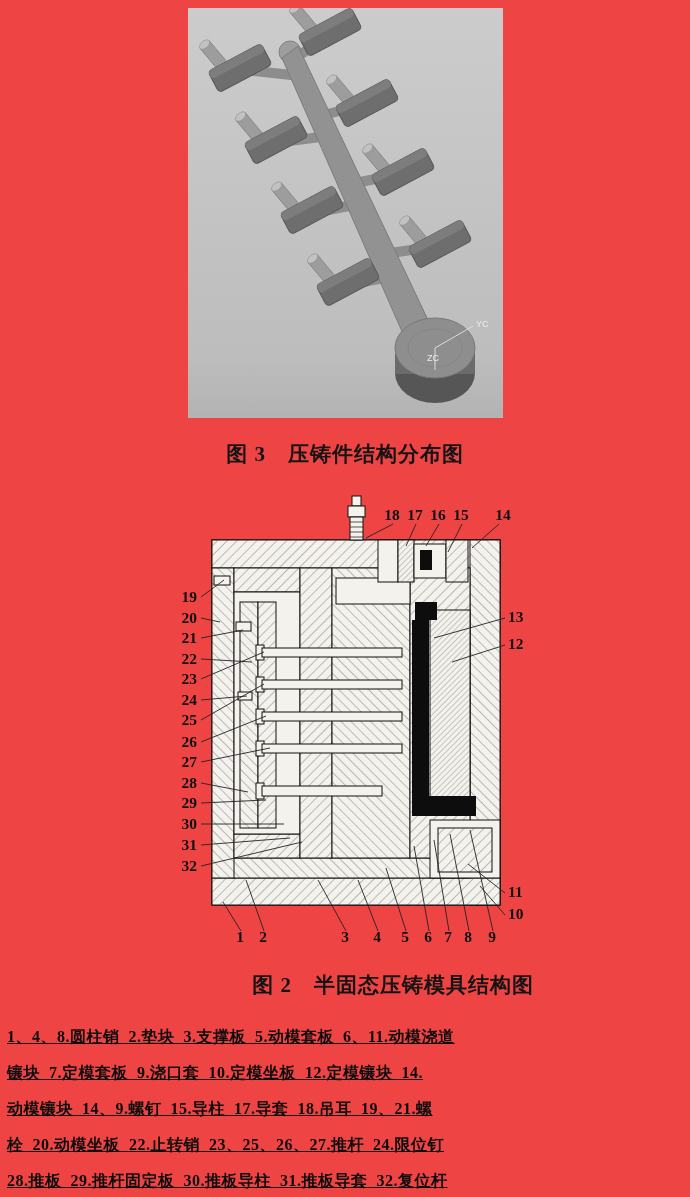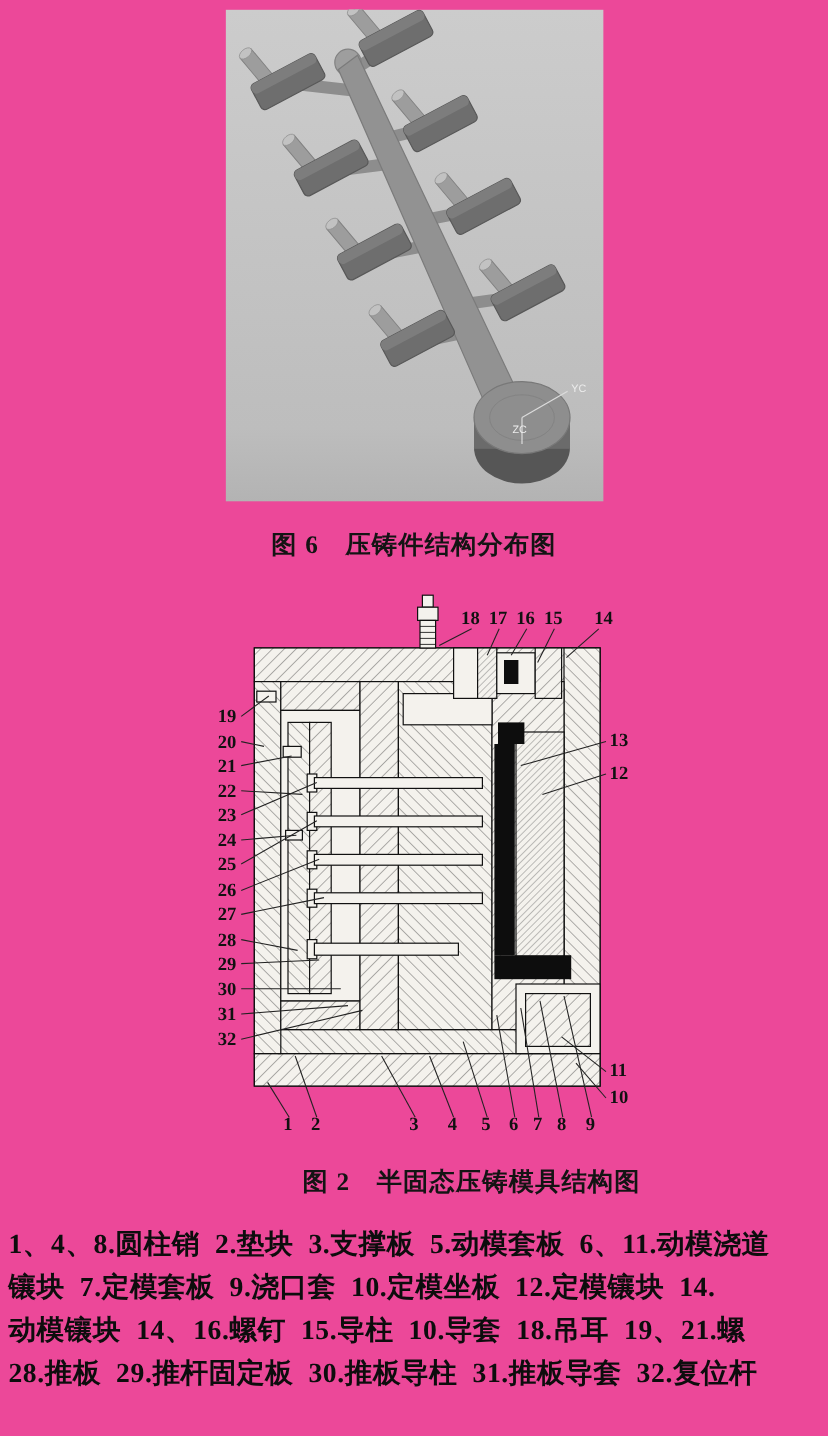--- a/index.html
+++ b/index.html
@@ -1,32 +1,32 @@
 <!DOCTYPE html>
 <html><head>
 <meta charset="utf-8">
 <style>
   html,body { margin:0; padding:0; background:#ffffff; }
   .page {
     position:relative; width:690px; height:1197px; margin:0;
-    background:#ec4899; overflow:hidden;
+    background:#ef4444; overflow:hidden;
     font-family:"Liberation Serif", serif; color:#111;
   }
   .fig1-wrap { position:absolute; left:188px; top:8px; width:315px; height:410px; }
   .fig-caption {
     position:absolute; left:0; width:690px; text-align:center;
     font-size:21px; font-weight:700; color:#141414; letter-spacing:1px;
   }
   .fig1-caption { top:440px; }
   .fig2-caption { top:971px;padding-left:48px; }
   .fig2-wrap { position:absolute; left:0; top:490px; width:690px; height:470px;font-weight:bold; }
   .legend { position:absolute; left:7px; top:1019px; width:678px; }
   .legend-line {
-    font-size:23px; font-weight:700; line-height:36px; color:#0d0d0d;
-    white-space:pre; letter-spacing:0.5px;
+    font-size:16px; font-weight:700; line-height:36px; color:#0d0d0d;
+    white-space:pre; letter-spacing:0.5px;text-decoration:underline;
   }
   svg text.callout { font-family:"Liberation Serif", serif; font-size:15.5px; fill:#111; }
   svg text.axis3d { font-family:"Liberation Sans", sans-serif; font-size:9px; fill:#ececec; }
 </style>
 </head>
 <body>
 
 <div class="page">
 
   <div class="fig1-wrap">
@@ -131,21 +131,21 @@
         <ellipse cx="247" cy="340" rx="40" ry="30" fill="#8e8e8e" stroke="#787878" stroke-width="1"></ellipse>
         <ellipse cx="247" cy="340" rx="27" ry="19" fill="none" stroke="#818181" stroke-width="0.7"></ellipse>
         <line x1="247" y1="340" x2="285" y2="318" stroke="#dcdcdc" stroke-width="1"></line>
         <line x1="247" y1="340" x2="247" y2="362" stroke="#dcdcdc" stroke-width="1"></line>
         <text class="axis3d" x="288" y="319">YC</text>
         <text class="axis3d" x="239" y="353">ZC</text>
       </g>
     </svg>
   </div>
 
-  <div class="fig-caption fig1-caption">图 6　压铸件结构分布图</div>
+  <div class="fig-caption fig1-caption">图 3　压铸件结构分布图</div>
 
   <div class="fig2-wrap">
     <svg viewBox="0 0 690 470" width="690" height="470">
       <defs>
         <pattern id="hA" width="7" height="7" patternUnits="userSpaceOnUse" patternTransform="rotate(45)">
           <rect width="7" height="7" fill="#f4f2ed"></rect>
           <line x1="0" y1="0" x2="0" y2="7" stroke="#4a4a4a" stroke-width="0.7"></line>
         </pattern>
         <pattern id="hB" width="7" height="7" patternUnits="userSpaceOnUse" patternTransform="rotate(-45)">
           <rect width="7" height="7" fill="#f4f2ed"></rect>
@@ -312,17 +312,18 @@
         <text class="callout" text-anchor="middle" x="492" y="452">9</text>
       </g>
     </svg>
   </div>
 
   <div class="fig-caption fig2-caption">图 2　半固态压铸模具结构图</div>
 
   <div class="legend">
     <div class="legend-line">1、4、8.圆柱销  2.垫块  3.支撑板  5.动模套板  6、11.动模浇道</div>
     <div class="legend-line">镶块  7.定模套板  9.浇口套  10.定模坐板  12.定模镶块  14.</div>
-    <div class="legend-line">动模镶块  14、16.螺钉  15.导柱  10.导套  18.吊耳  19、21.螺</div>
+    <div class="legend-line">动模镶块  14、9.螺钉  15.导柱  17.导套  18.吊耳  19、21.螺</div>
+    <div class="legend-line">栓  20.动模坐板  22.止转销  23、25、26、27.推杆  24.限位钉</div>
     <div class="legend-line">28.推板  29.推杆固定板  30.推板导柱  31.推板导套  32.复位杆</div>
   </div>
 
 </div>
 
 </body></html>

